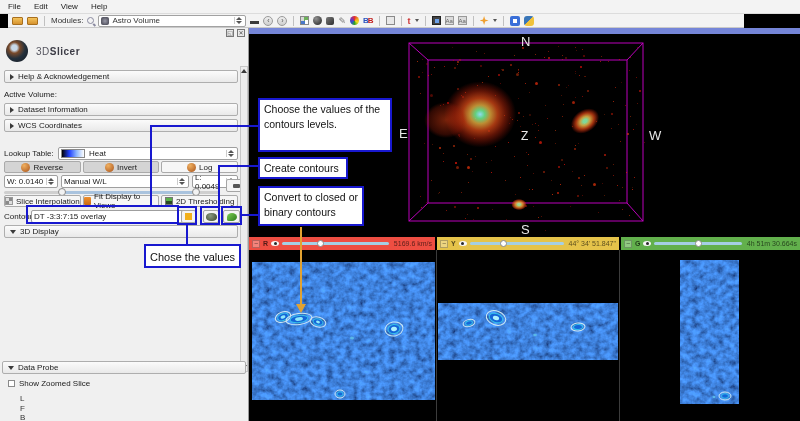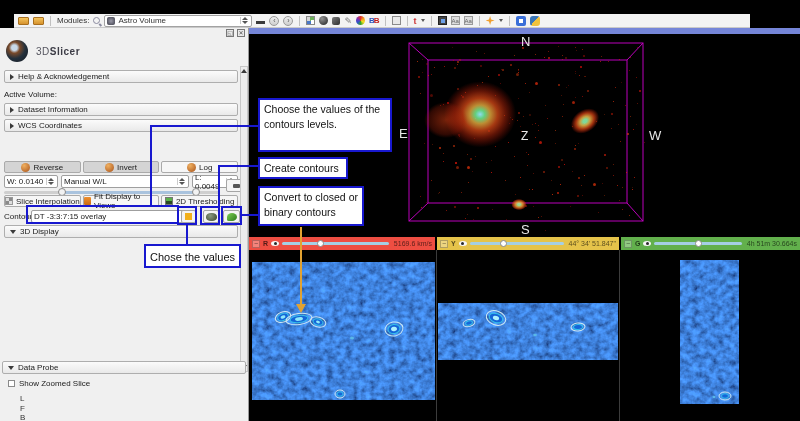--- a/index.html
+++ b/index.html
@@ -4,21 +4,21 @@
 <style>
   * { box-sizing: border-box; margin: 0; padding: 0; }
   html,body { width:800px; height:421px; overflow:hidden; }
   body { font-family:"Liberation Sans","DejaVu Sans",sans-serif; background:#fff; position:relative; }
   #app { position:absolute; inset:0; width:800px; height:421px; background:#000; }
 
   
   #menubar { position:absolute; left:0; top:0; width:800px; height:14px; background:#f3f3f3;
              border-bottom:1px solid #dcdcdc; display:flex; align-items:center; gap:13px;
              padding-left:8px; font-size:8px; color:#222; }
-  #toolbar { position:absolute; left:14px; top:14px; width:736px; height:14px; background:#f3f3f3;
+  #toolbar { position:absolute; left:8px; top:14px; width:736px; height:14px; background:#f3f3f3;
              border-bottom:1px solid #c9c9c9; display:flex; align-items:center; gap:4px;
              padding-left:4px; font-size:8px; color:#333; }
   .tsep { width:1px; height:10px; background:#c0c0c0; margin:0 2px; }
   .ticon { display:inline-block; }
   .folder { width:11px; height:8px; border-radius:1px; background:linear-gradient(#f3c35b,#d6922e); border:1px solid #a86f1e; }
   .ring { width:7px; height:7px; border:1.5px solid #8a8aa0; border-radius:50%; position:relative; }
   .ring:after { content:""; position:absolute; width:3px; height:1.5px; background:#8a8aa0; transform:rotate(45deg); left:5px; top:6px; }
   .combo { background:#fff; border:1px solid #a2a2a2; border-radius:2px; height:12px; display:flex; align-items:center; padding:0 2px; gap:3px; }
   #module-combo { width:148px; }
   .modicon { width:8px; height:8px; border-radius:2px; background:radial-gradient(#9a9aa8,#3c3c48); }
@@ -115,20 +115,26 @@
   .ann-rect { position:absolute; border:2px solid #1818cf; z-index:40; background:transparent; }
   #arrow { position:absolute; left:300px; top:227px; width:2px; height:78px; background:#e2a232; z-index:45; }
   #arrow-head { position:absolute; left:296px; top:304px; width:0; height:0; z-index:45;
                 border-left:5px solid transparent; border-right:5px solid transparent; border-top:9px solid #e2a232; }
 </style>
 </head>
 <body>
 
 <div id="app">
 
+  <div id="menubar">
+    <span>File</span>
+    <span>Edit</span>
+    <span>View</span>
+    <span>Help</span>
+  </div>
 
   <div id="toolbar">
     <span class="ticon folder"></span>
     <span class="ticon folder"></span>
     <span class="tsep"></span>
     <span>Modules:</span>
     <span class="ticon ring"></span>
     <span class="combo" id="module-combo">
       <span class="modicon"></span>
       <span>Astro Volume</span>
@@ -185,20 +191,31 @@
 
     <div class="hdr" style="top:75px">
       <span class="tri-r"></span>
       <span>Dataset Information</span>
     </div>
     <div class="hdr" style="top:91px">
       <span class="tri-r"></span>
       <span>WCS Coordinates</span>
     </div>
 
+    <div class="prow" style="top:119px; height:13px">
+      <span style="width:54px">Lookup Table:</span>
+      <span class="wbox" style="flex:1; gap:4px">
+        <span class="lut-swatch"></span>
+        <span>Heat</span>
+        <span class="spinner">
+            <i class="up"></i>
+            <i class="dn"></i>
+          </span>
+      </span>
+    </div>
 
     <div class="prow" style="top:133px; height:12px; gap:2px">
       <span class="gbtn pressed" style="flex:1">
         <span class="ocirc"></span>
         <span>Reverse</span>
       </span>
       <span class="gbtn pressed" style="flex:1">
         <span class="ocirc"></span>
         <span>Invert</span>
       </span>

